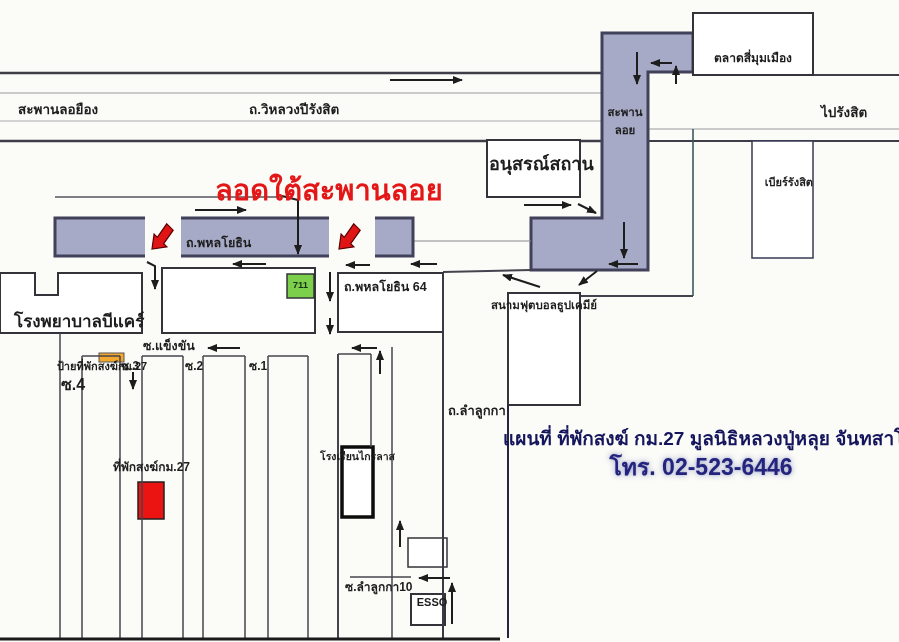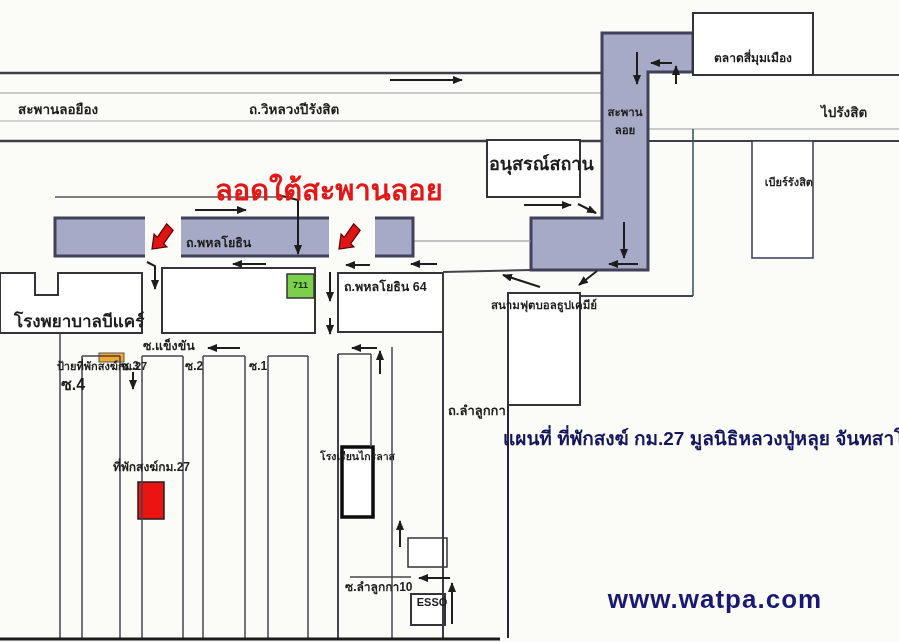--- a/index.html
+++ b/index.html
@@ -188,16 +188,16 @@
 
   <div class="lbl stack" style="left:411px;top:596px;width:42px;font-size:11px;">
     <span>ES</span>
     <span>SO</span>
   </div>
 
   <div class="lbl center" style="left:287px;top:280px;width:27px;font-size:9.5px;color:#16321a;">711</div>
 
   <div style="position:absolute;left:503px;top:428px;width:396px;text-align:center;">
     <div class="lbl navy" style="position:static;font-size:19px;">แผนที่ ที่พักสงฆ์ กม.27 มูลนิธิหลวงปู่หลุย จันทสาโร</div>
-  </div>
-  <div class="lbl site" style="left:565px;top:585px;width:300px;text-align:center;">www.watpa.com</div>
+    <div class="lbl phone" style="position:static;margin-top:6px;">โทร. 02-523-6446</div>
+  </div>
 
 </div>
 
 </body></html>

